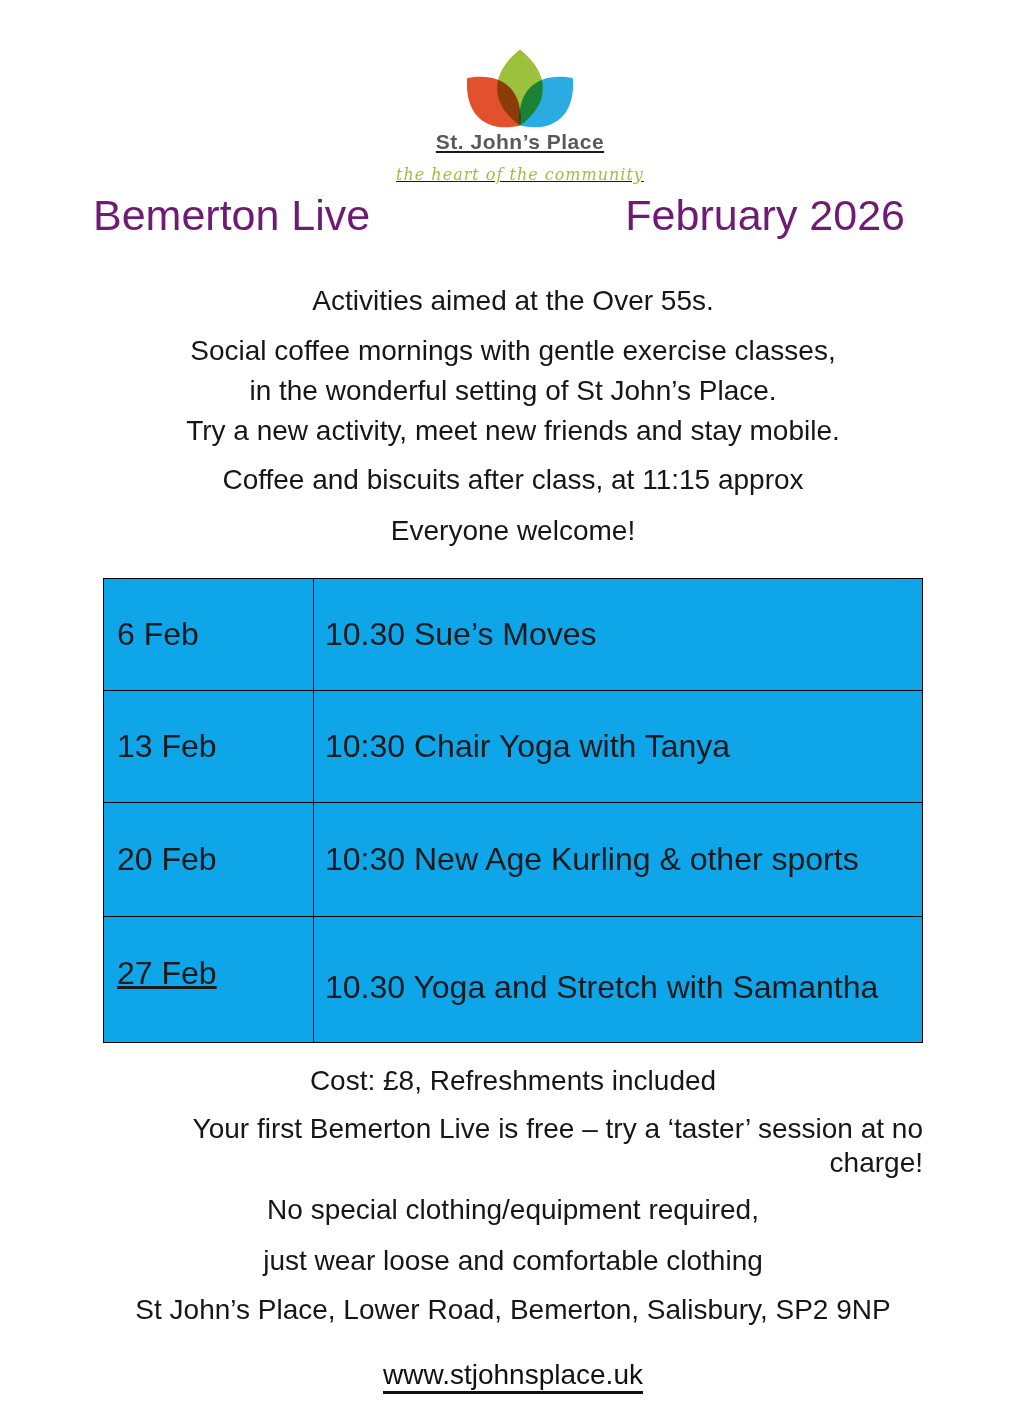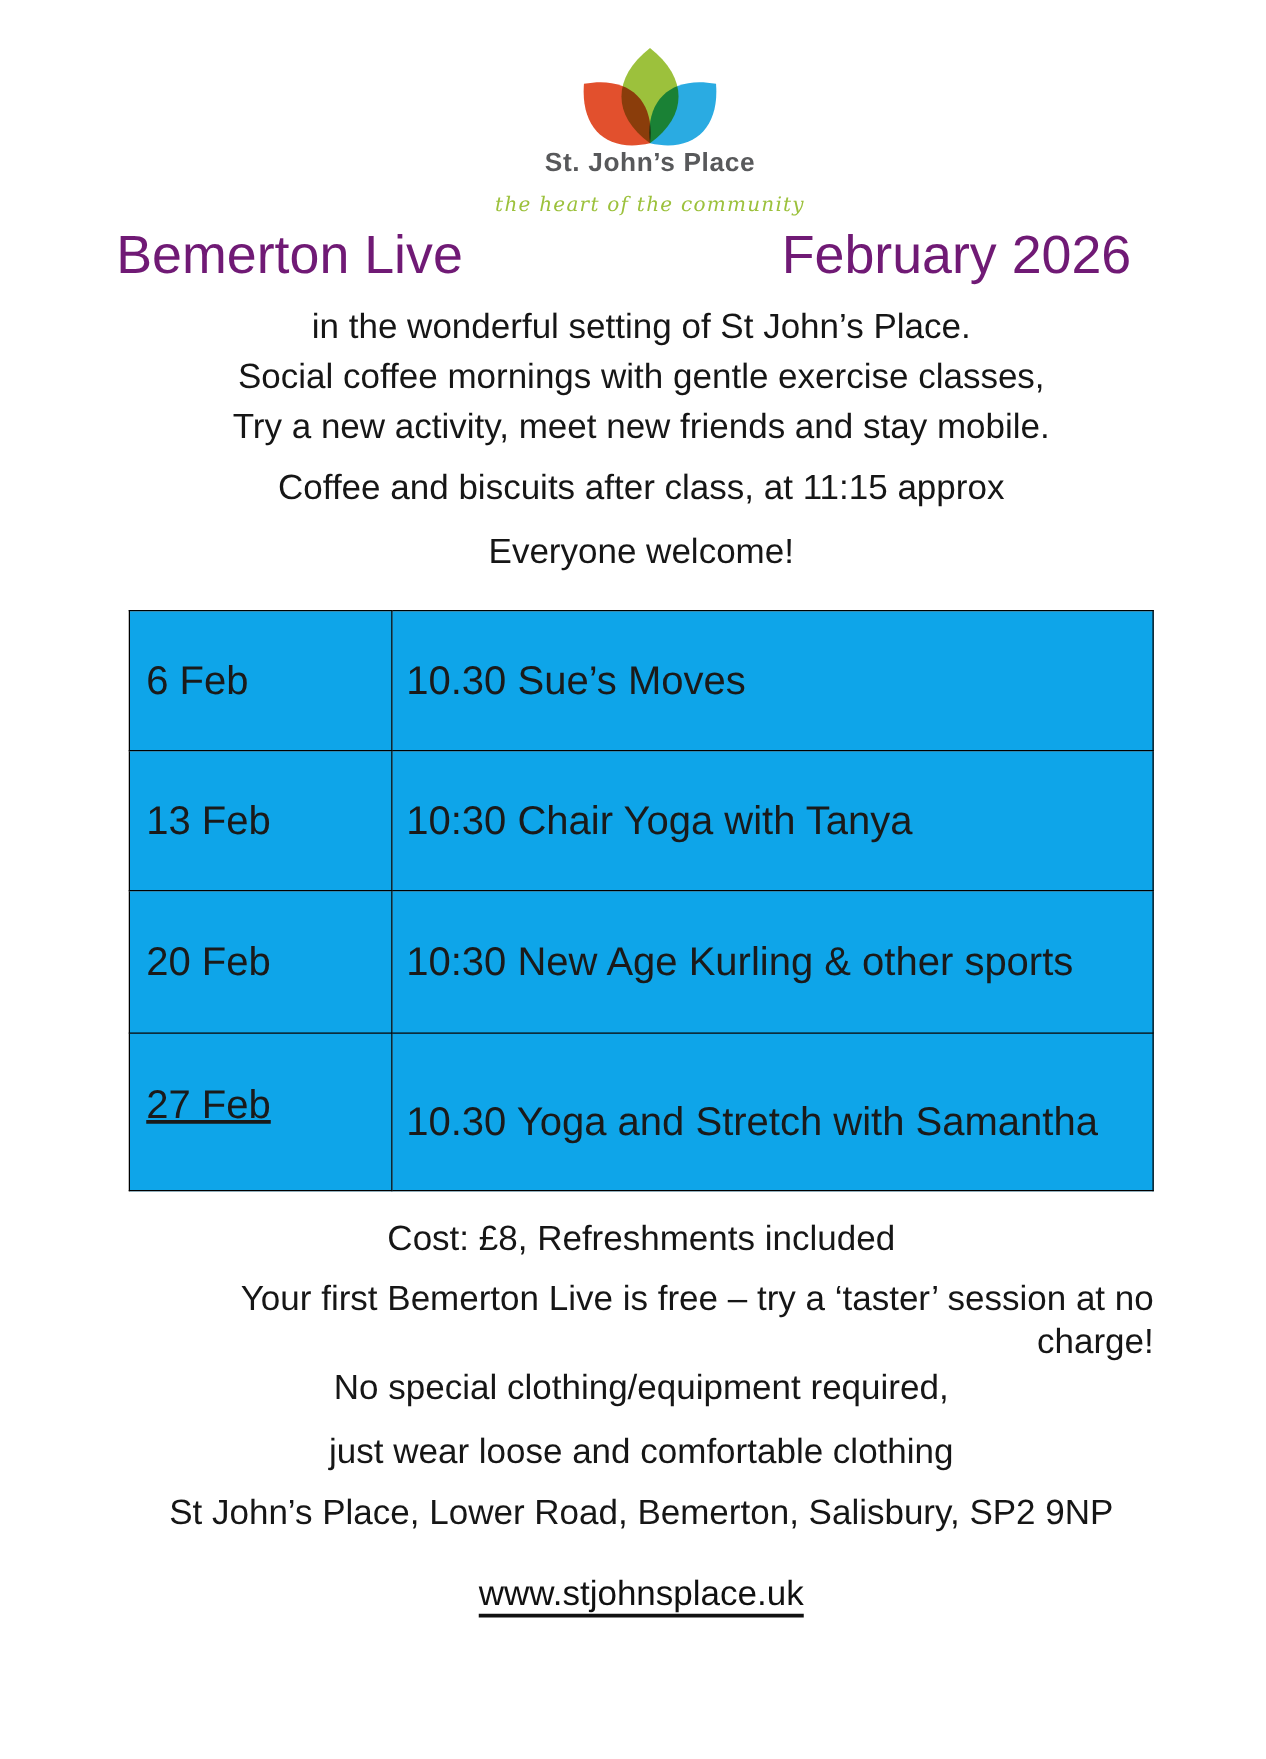--- a/index.html
+++ b/index.html
@@ -14,23 +14,24 @@
   .page {
     width: 1013px;
     height: 1407px;
     background: #ffffff;
     padding: 0 90px 0 103px;
   }
 
   
   .logo-block {
     text-align: center;
-    padding-top: 30px;
+    padding-top: 41px;
     margin-left: 14px; 
     line-height: 1;
+    text-decoration: underline;
   }
   .logo-petals { display: block; margin: 0 auto; }
   .logo-petals path { mix-blend-mode: multiply; }
   .logo-name {
     font-size: 21px;
     font-weight: 700;
     letter-spacing: 0.5px;
     color: #58595b;
     margin-top: 2px;
   }
@@ -79,21 +80,21 @@
   td.activity-cell { padding-left: 11px; }
   tr.row-1, tr.row-2 { height: 112px; }
   tr.row-3 { height: 114px; }
   tr.row-4 { height: 126px; }
   tr.row-4 td.date-cell span { display: inline-block; transform: translateY(-6px); text-decoration: underline; }
   tr.row-4 td.activity-cell span { display: inline-block; transform: translateY(8px); }
 
   
   .p-cost { margin-top: 21px; }
   .p-taster { margin-top: 14px; text-align: right; }
-  .p-clothing1 { margin-top: 3px; }
+  .p-clothing1 { margin-top: 13px; }
   .p-clothing2 { margin-top: 17px; }
   .p-address { margin-top: 15px; text-align: center; }
   .p-website { margin-top: 31px; }
   .site-link {
     color: #111;
     text-decoration: none;
     border-bottom: 3px solid #111;
     padding-bottom: 1px;
     cursor: pointer;
   }
@@ -111,24 +112,25 @@
     </svg>
     <div class="logo-name">St. John’s Place</div>
     <div class="logo-tagline">the heart of the community</div>
   </div>
 
   <div class="title-row">
     <span class="doc-title">Bemerton Live</span>
     <span class="doc-date">February 2026</span>
   </div>
 
+  <div class="center-text p-activities">Activities aimed at the Over 55s.</div>
 
   <div class="center-text p-social">
+    <div>Social coffee mornings with gentle exercise classes,</div>
     <div>in the wonderful setting of St John’s Place.</div>
-    <div>Social coffee mornings with gentle exercise classes,</div>
     <div>Try a new activity, meet new friends and stay mobile.</div>
   </div>
 
   <div class="center-text p-coffee">Coffee and biscuits after class, at 11:15 approx</div>
   <div class="center-text p-welcome">Everyone welcome!</div>
 
   <table class="schedule">
     <tbody>
       <tr class="row-1">
         <td class="date-cell"><span>6 Feb</span></td>

